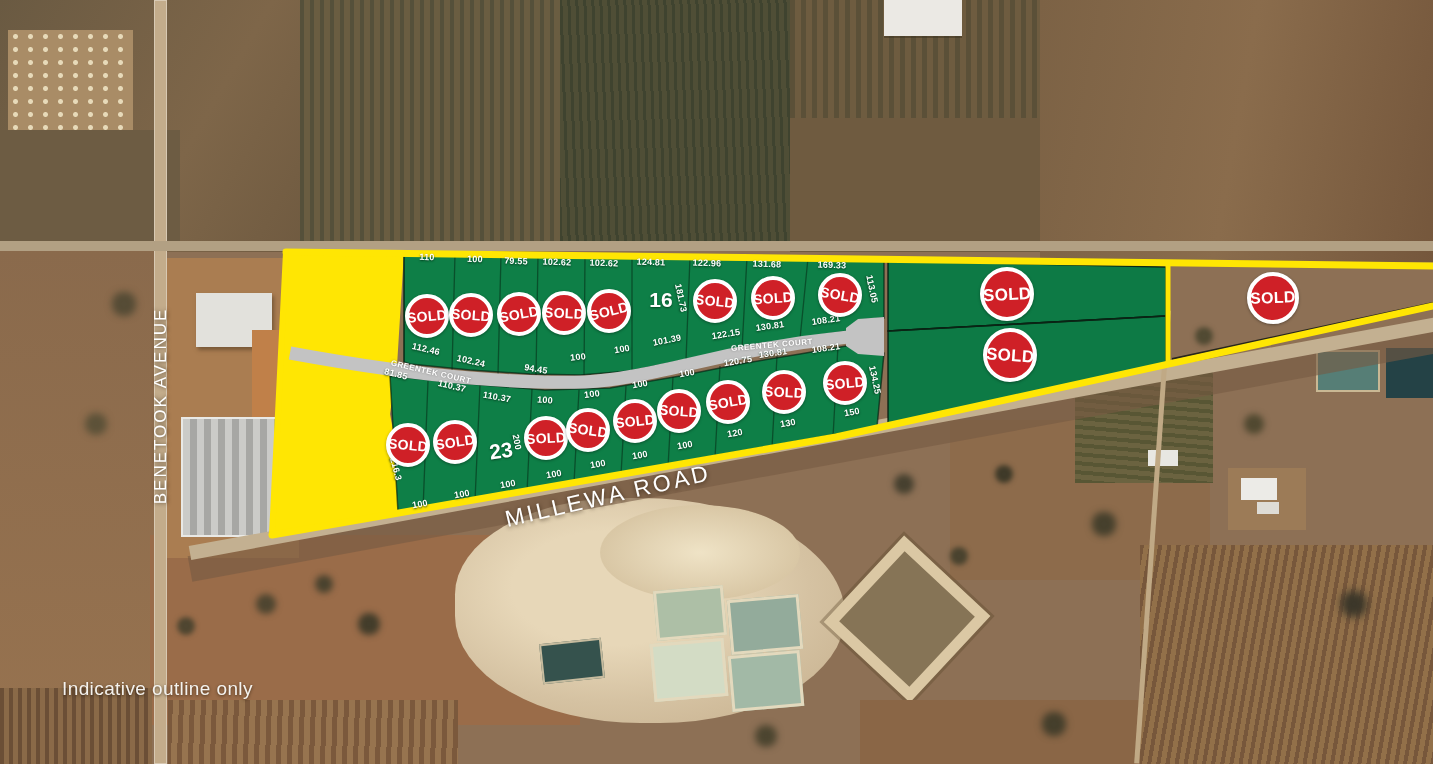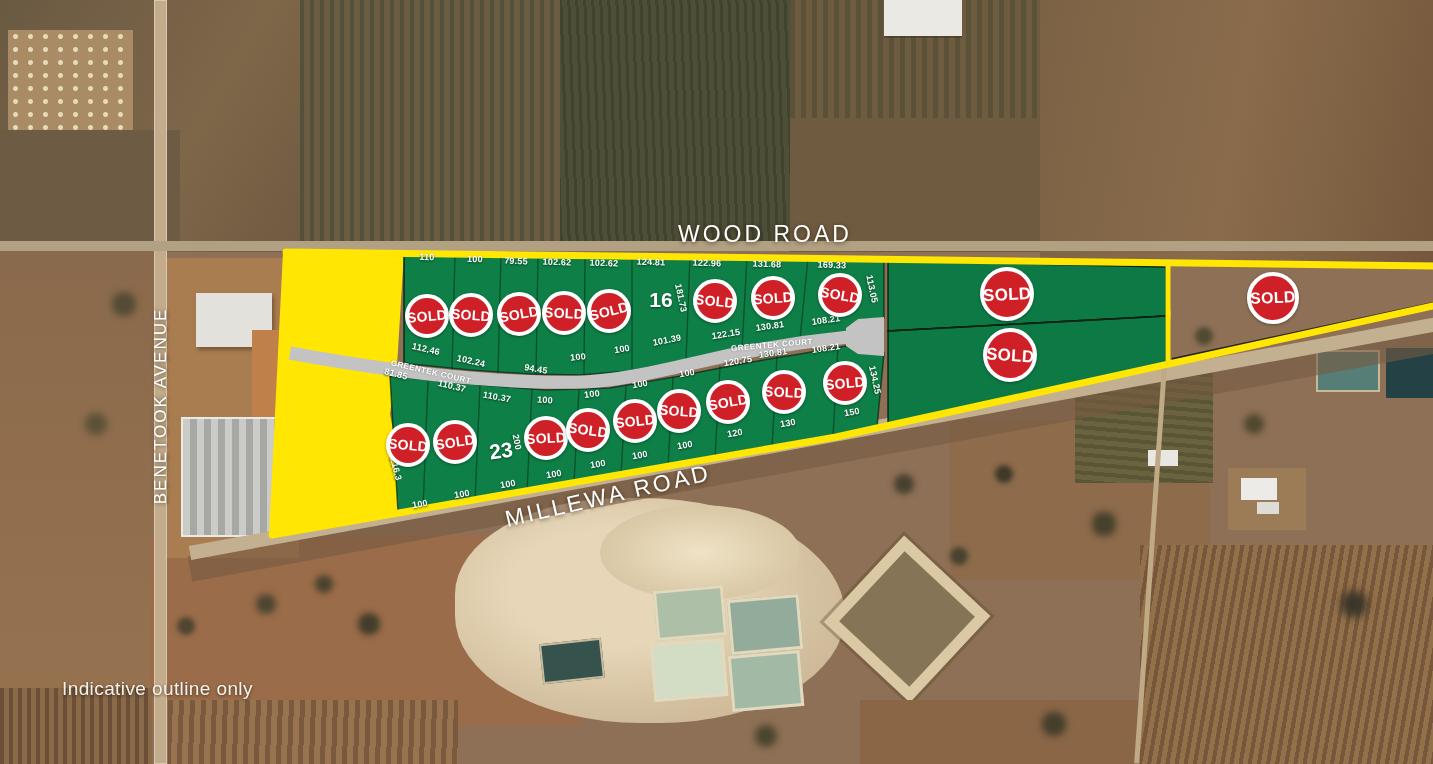--- a/index.html
+++ b/index.html
@@ -199,20 +199,19 @@
         <span style="font-size: 17px; transform: rotate(-3deg);">SOLD</span>
       </div>
       <div class="badge" style="left: 983px; top: 328px; width: 54px; height: 54px;">
         <span style="font-size: 17px; transform: rotate(4deg);">SOLD</span>
       </div>
       <div class="badge" style="left: 1247px; top: 272px; width: 52px; height: 52px;">
         <span style="font-size: 16px; transform: rotate(-2deg);">SOLD</span>
       </div>
     </div>
 
-  <div class="roadname" style="left:765px;top:234px;transform:translate(-50%,-50%);">WOOD ROAD</div>
   <div class="roadname" style="left:608px;top:496px;transform:translate(-50%,-50%) rotate(-13deg);">MILLEWA ROAD</div>
   <div class="roadname" style="left:161px;top:406px;font-size:17px;letter-spacing:2px;transform:translate(-50%,-50%) rotate(-90deg);">BENETOOK AVENUE</div>
   <div class="greentek" style="left:431px;top:372px;transform:translate(-50%,-50%) rotate(13deg);">GREENTEK COURT</div>
   <div class="greentek" style="left:772px;top:345px;transform:translate(-50%,-50%) rotate(-5deg);">GREENTEK COURT</div>
   <div class="disclaimer" style="left:62px;top:678px;">Indicative outline only</div>
 
 </div>
 
 </body></html>

